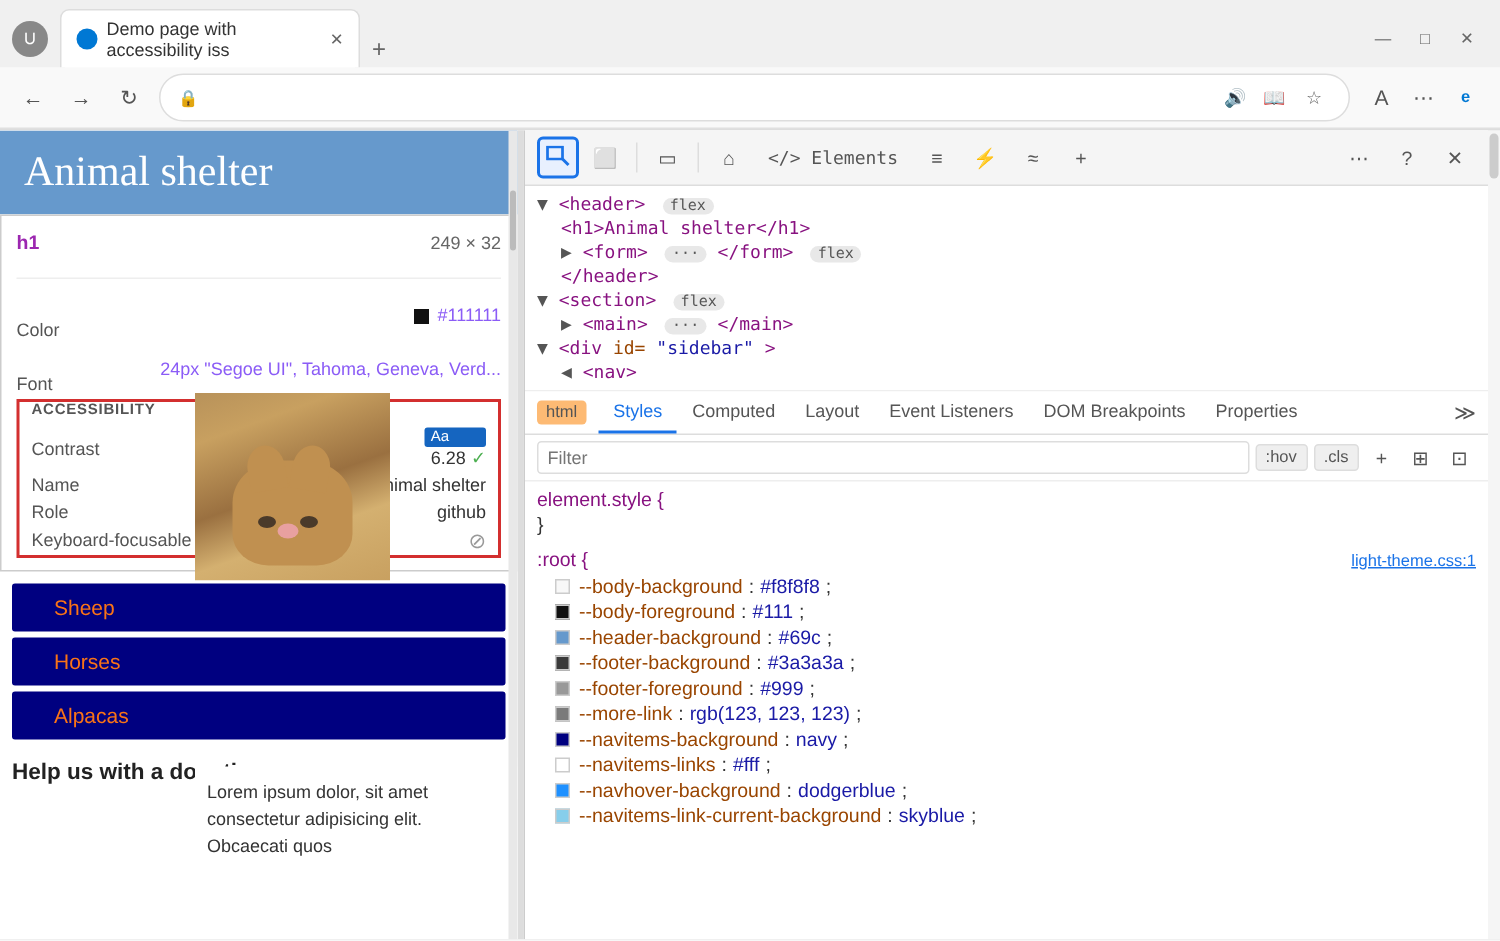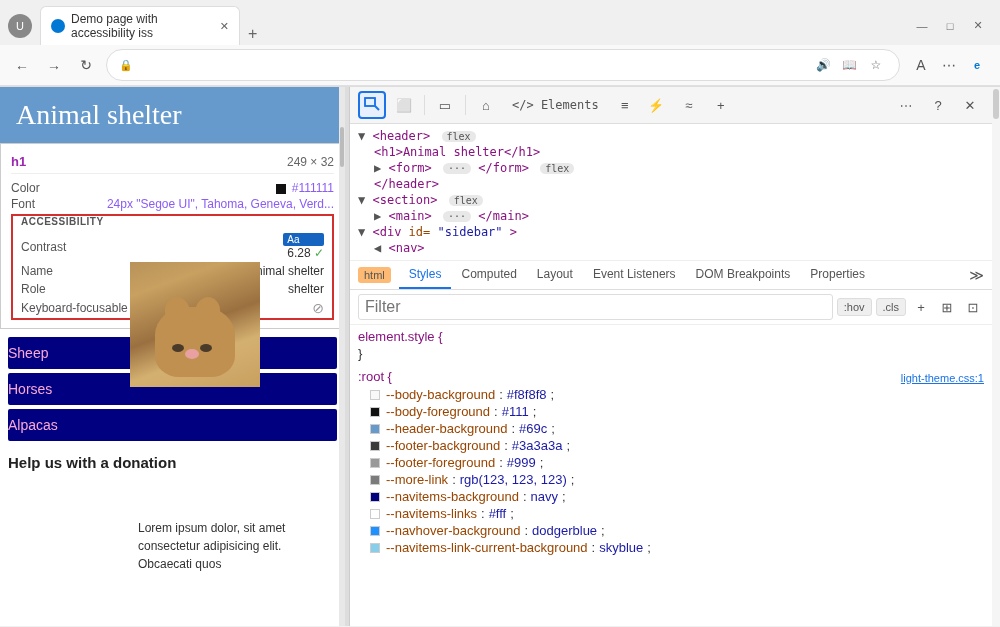--- a/index.html
+++ b/index.html
@@ -30,40 +30,40 @@
     
     .main-area { display: flex; height: calc(627px - 88px); }
 
     
     .webpage { width: 345px; background: white; overflow: hidden; position: relative; flex-shrink: 0; }
     .webpage-header { background: #69c; padding: 12px 16px; }
     .webpage-title { font-size: 28px; color: white; font-weight: 300; font-family: "Segoe UI", Tahoma; }
     
     
     .inspect-panel { background: white; border: 1px solid #ccc; padding: 8px 10px; margin: 0; }
-    .inspect-element-info { display: flex; align-items: center; justify-content: space-between; padding: 2px 0 4px; border-bottom: 1px solid #eee; margin-bottom: 6px; }
+    .inspect-element-info { display: flex; align-items: center; justify-content: space-between; padding: 2px 0 16px; border-bottom: 1px solid #eee; margin-bottom: 6px; }
     .inspect-tag { color: #9c27b0; font-size: 13px; font-weight: bold; }
     .inspect-dims { color: #666; font-size: 12px; }
     .inspect-row { display: flex; justify-content: space-between; align-items: center; font-size: 12px; padding: 1px 0; }
-    .inspect-label { color: #555; }
+    .inspect-label { color: #555; margin-top: 20px; }
     .inspect-value { color: #8b5cf6; }
     .color-swatch-small { width: 10px; height: 10px; background: #111111; display: inline-block; margin-right: 2px; vertical-align: middle; }
 
     .accessibility-box { border: 2px solid #d32f2f; padding: 0 8px; margin-top: 2px; }
     .a11y-title { font-size: 10px; font-weight: bold; color: #555; text-transform: uppercase; letter-spacing: 0.5px; margin-bottom: 4px; }
     .a11y-row { display: flex; justify-content: space-between; align-items: center; font-size: 12px; padding: 2px 0; }
     .a11y-label { color: #555; }
     .a11y-value { color: #333; }
     .contrast-badge { background: #1565c0; color: white; font-size: 10px; padding: 1px 4px; border-radius: 2px; display: flex; align-items: center; gap: 3px; }
     .contrast-check { color: #4caf50; font-size: 12px; }
     .not-focusable-icon { color: #999; font-size: 14px; }
 
     
     .nav-items { padding: 8px; }
-    .nav-item { background: navy; color: #f9a8d4; padding: 8px 0; margin-bottom: 4px; border-radius: 2px; font-size: 14px; cursor: pointer; }
+    .nav-item { background: navy; color: #f97316; padding: 8px 28px; margin-bottom: 4px; border-radius: 2px; font-size: 14px; cursor: pointer; }
     .donation-text { font-weight: bold; font-size: 15px; color: #222; line-height: 1.3; }
 
     
     .devtools { flex: 1; background: white; border-left: 1px solid #ccc; display: flex; flex-direction: column; overflow: hidden; }
 
     
     .devtools-toolbar { display: flex; align-items: center; padding: 4px 8px; gap: 4px; background: #f5f5f5; border-bottom: 1px solid #ddd; flex-shrink: 0; }
     .dt-btn { width: 28px; height: 28px; display: flex; align-items: center; justify-content: center; color: #555; cursor: pointer; border-radius: 4px; font-size: 13px; }
     .dt-btn.active { background: #e8f0fe; border: 2px solid #1a73e8; color: #1a73e8; }
     .dt-separator { width: 1px; height: 20px; background: #ddd; margin: 0 2px; }
@@ -76,21 +76,21 @@
     .dom-badge { background: #e8e8e8; border-radius: 8px; padding: 0 5px; font-size: 10px; color: #555; margin-left: 4px; }
     .dom-expand { color: #555; cursor: pointer; }
 
     
     .tabs-bar { display: flex; align-items: center; padding: 0 8px; border-bottom: 1px solid #ddd; background: white; flex-shrink: 0; }
     .html-badge { background: #fdba74; border-radius: 3px; padding: 2px 6px; font-size: 11px; margin-right: 8px; color: #555; }
     .tab-item { padding: 6px 10px; font-size: 12px; color: #555; cursor: pointer; border-bottom: 2px solid transparent; }
     .tab-item.active { color: #1a73e8; border-bottom-color: #1a73e8; }
     .tabs-more { margin-left: auto; color: #555; cursor: pointer; font-size: 14px; }
     .filter-bar { display: flex; align-items: center; padding: 4px 8px; gap: 4px; border-bottom: 1px solid #eee; flex-shrink: 0; }
-    .filter-input { flex: 1; border: 1px solid #ddd; border-radius: 3px; padding: 3px 6px; font-size: 16px; }
+    .filter-input { flex: 1; border: 1px solid #ddd; border-radius: 3px; padding: 3px 6px; font-size: 12px; }
     .pseudo-btn { padding: 2px 6px; border: 1px solid #ddd; border-radius: 3px; font-size: 11px; cursor: pointer; color: #555; }
     .filter-icon-btn { width: 22px; height: 22px; display: flex; align-items: center; justify-content: center; color: #555; cursor: pointer; font-size: 13px; }
 
     .styles-content { padding: 4px 8px; }
     .style-rule { margin-bottom: 8px; }
     .style-selector { color: #881280; margin-bottom: 2px; }
     .style-brace { color: #333; }
     .style-prop { display: flex; align-items: center; gap: 4px; padding: 1px 0 1px 12px; }
     .prop-name { color: #994500; }
     .prop-colon { color: #333; }
@@ -183,21 +183,21 @@
             <span style="margin-left:4px;">6.28</span>
             <span class="contrast-check">✓</span>
           </span>
         </div>
         <div class="a11y-row">
           <span class="a11y-label">Name</span>
           <span class="a11y-value">Animal shelter</span>
         </div>
         <div class="a11y-row">
           <span class="a11y-label">Role</span>
-          <span class="a11y-value">shelter</span>
+          <span class="a11y-value">github</span>
         </div>
         <div class="a11y-row">
           <span class="a11y-label">Keyboard-focusable</span>
           <span class="not-focusable-icon">⊘</span>
         </div>
       </div>
     </div>
 
     <div class="nav-items">
       <div class="nav-item">Sheep</div>

